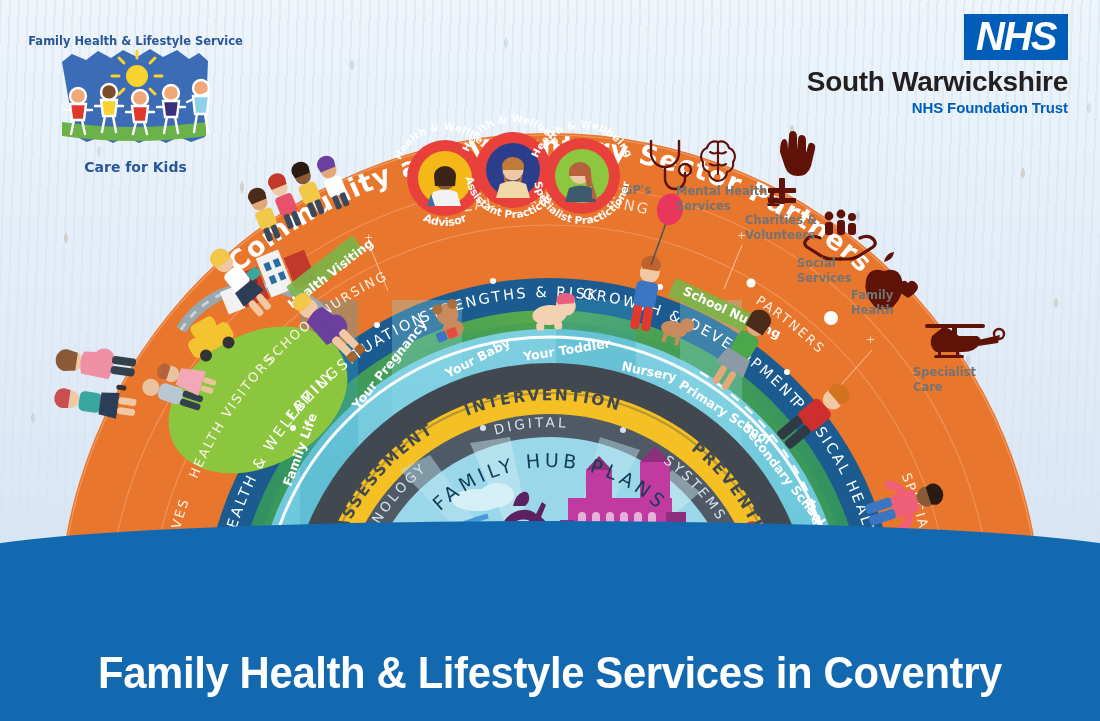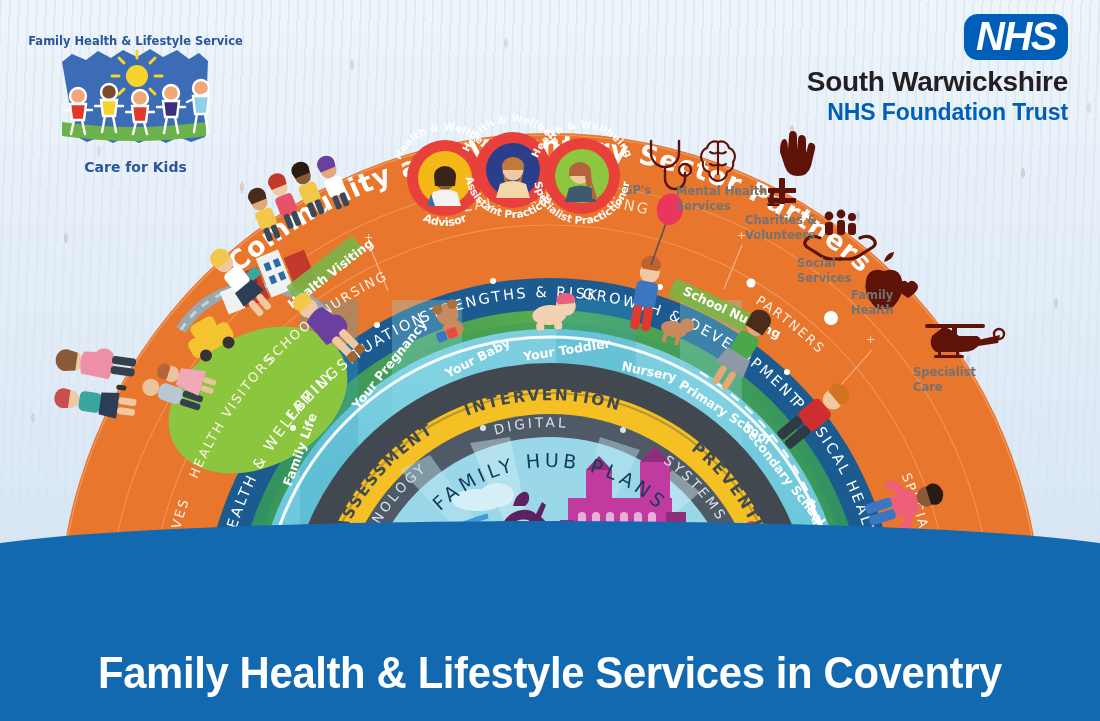--- a/index.html
+++ b/index.html
@@ -80,24 +80,23 @@
     color:#2a5699; font-size:14px; font-weight:bold; white-space:nowrap;
     font-family:"DejaVu Sans", sans-serif;
   }
 
   .nhs-logo{ position:absolute; right:32px; top:14px; text-align:right; }
   .nhs-box{
     display:inline-block; background: var(--nhs,#005EB8); color:#fff;
     font-size:40px; font-weight:bold; font-style:italic;
     padding:2px 12px 4px 12px; letter-spacing:-1.5px; line-height:1;
     font-family:"Liberation Sans", sans-serif;
-    border-radius:14px;
   }
   .nhs-l1{ color:#231f20; font-size:28px; font-weight:bold; margin-top:6px; letter-spacing:-.3px;}
-  .nhs-l2{ color:#005EB8; font-size:23px; font-weight:bold; margin-top:1px; letter-spacing:-.1px;}
+  .nhs-l2{ color:#005EB8; font-size:15px; font-weight:bold; margin-top:1px; letter-spacing:-.1px;}
 
   
   .ico-wrap{ position:absolute; text-align:left; color:#737373; width:86px; }
   .ico-wrap .lbl{ font-size:11.5px; font-weight:bold; line-height:1.1; margin-top:2px;
                   font-family:"DejaVu Sans", sans-serif; }
   svg text { font-family:"DejaVu Sans", sans-serif; }
 </style>
 </head>
 <body>
 

